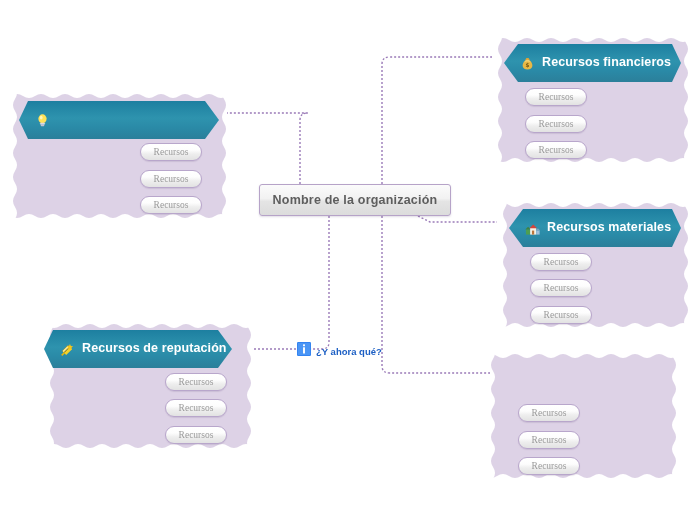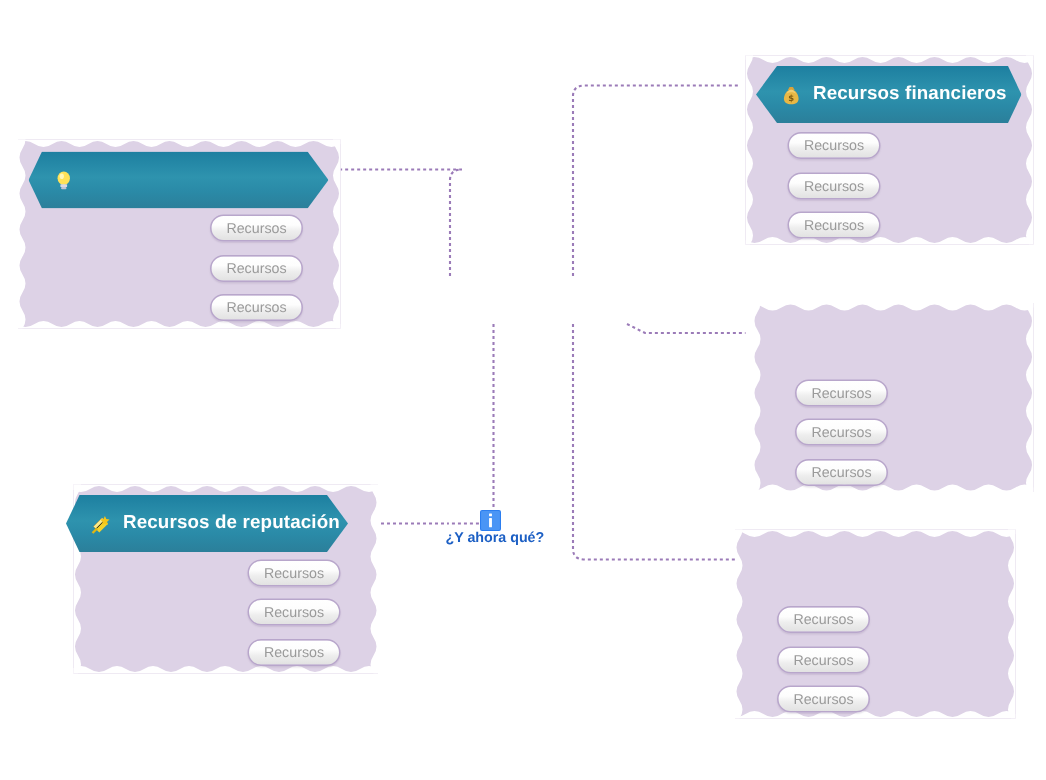--- a/index.html
+++ b/index.html
@@ -83,20 +83,21 @@
     box-sizing: border-box;
     border: 1px solid #b8a6cb;
     border-radius: 9px;
     background: linear-gradient(to bottom, #ffffff 0%, #fdfdfd 38%, #eeeeee 62%, #e2e2e2 100%);
     color: #9a9a9a;
     font-size: 9.5px;
     display: flex;
     align-items: center;
     justify-content: center;
     box-shadow: 0 1px 1px rgba(120,100,140,0.18);
+    font-family: Liberation Serif, serif;
   }
 
   
   #central-node {
     position: absolute;
     left: 259px;
     top: 184px;
     width: 192px;
     height: 32px;
     box-sizing: border-box;
@@ -112,23 +113,22 @@
     letter-spacing: 0.2px;
     box-shadow: 0 1px 2px rgba(120,100,140,0.22);
   }
 
   
   #info-node {
     position: absolute;
     left: 297px;
     top: 340px;
     display: flex;
-    align-items: center;
+    align-items: flex-end;
     height: 16px;
-    flex-direction: column;
   }
   #info-icon {
     width: 14px;
     height: 14px;
     flex: 0 0 auto;
     display: block;
     margin-right: 5px;
   }
   #info-label {
     color: #1c5fc4;
@@ -247,20 +247,32 @@
     <svg class="panel-wave" viewBox="0 0 187 126" preserveAspectRatio="none">
       <path d="M0,0 L187,0 L187,126 L0,126 Z" fill="#ddd2e6"></path>
       <g fill="#ffffff">
         <path d="M0,0 h187 v3 q-6,4 -12,0 q-6,-4 -12,0 q-6,4 -12,0 q-6,-4 -12,0 q-6,4 -12,0 q-6,-4 -12,0 q-6,4 -12,0 q-6,-4 -12,0 q-6,4 -12,0 q-6,-4 -12,0 q-6,4 -12,0 q-6,-4 -12,0 q-6,4 -12,0 q-6,-4 -12,0 q-6,4 -12,0 q-6,-4 -12,0 V0 Z"></path>
         <path d="M0,126 h187 v-3 q-6,-4 -12,0 q-6,4 -12,0 q-6,-4 -12,0 q-6,4 -12,0 q-6,-4 -12,0 q-6,4 -12,0 q-6,-4 -12,0 q-6,4 -12,0 q-6,-4 -12,0 q-6,4 -12,0 q-6,-4 -12,0 q-6,4 -12,0 q-6,-4 -12,0 q-6,4 -12,0 q-6,-4 -12,0 q-6,4 -12,0 V126 Z"></path>
         <path d="M0,0 v126 h3 q4,-6 0,-12 q-4,-6 0,-12 q4,-6 0,-12 q-4,-6 0,-12 q4,-6 0,-12 q-4,-6 0,-12 q4,-6 0,-12 q-4,-6 0,-12 q4,-6 0,-12 q-4,-6 0,-12 q4,-6 0,-12 H0 Z"></path>
         <path d="M187,0 v126 h-3 q-4,-6 0,-12 q4,-6 0,-12 q-4,-6 0,-12 q4,-6 0,-12 q-4,-6 0,-12 q4,-6 0,-12 q-4,-6 0,-12 q4,-6 0,-12 q-4,-6 0,-12 q4,-6 0,-12 q-4,-6 0,-12 H187 Z"></path>
       </g>
     </svg>
   </div>
+  <div class="branch-header flip" style="left:509px; top:209px; width:172px;">
+    <svg class="branch-icon" viewBox="0 0 16 16">
+      <rect x="1" y="9" width="4.5" height="5.5" fill="#4e9e52"></rect>
+      <path d="M0.4,9 L3.25,6 L6.1,9 Z" fill="#3f8342"></path>
+      <rect x="5.5" y="7.5" width="6.5" height="7" fill="#f6f1e4"></rect>
+      <path d="M4.7,7.6 L8.75,3.6 L12.8,7.6 Z" fill="#d0453c"></path>
+      <rect x="7.4" y="10.2" width="2.4" height="4.3" fill="#b9753c"></rect>
+      <rect x="12" y="10" width="3.6" height="4.5" fill="#9fbfdc"></rect>
+      <path d="M11.5,10 L13.8,7.8 L16,10 Z" fill="#7da3c4"></path>
+    </svg>
+    <span class="branch-label">Recursos materiales</span>
+  </div>
   <div class="pill" style="left:530px; top:253px;">Recursos</div>
   <div class="pill" style="left:530px; top:279px;">Recursos</div>
   <div class="pill" style="left:530px; top:306px;">Recursos</div>
 
   <div class="panel" style="left:490px; top:353px; width:187px; height:126px;">
     <svg class="panel-wave" viewBox="0 0 187 126" preserveAspectRatio="none">
       <path d="M0,0 L187,0 L187,126 L0,126 Z" fill="#ddd2e6"></path>
       <g fill="#ffffff">
         <path d="M0,0 h187 v3 q-6,4 -12,0 q-6,-4 -12,0 q-6,4 -12,0 q-6,-4 -12,0 q-6,4 -12,0 q-6,-4 -12,0 q-6,4 -12,0 q-6,-4 -12,0 q-6,4 -12,0 q-6,-4 -12,0 q-6,4 -12,0 q-6,-4 -12,0 q-6,4 -12,0 q-6,-4 -12,0 q-6,4 -12,0 q-6,-4 -12,0 V0 Z"></path>
         <path d="M0,126 h187 v-3 q-6,-4 -12,0 q-6,4 -12,0 q-6,-4 -12,0 q-6,4 -12,0 q-6,-4 -12,0 q-6,4 -12,0 q-6,-4 -12,0 q-6,4 -12,0 q-6,-4 -12,0 q-6,4 -12,0 q-6,-4 -12,0 q-6,4 -12,0 q-6,-4 -12,0 q-6,4 -12,0 q-6,-4 -12,0 q-6,4 -12,0 V126 Z"></path>
@@ -291,20 +303,23 @@
       <path d="M2.4,9.6 L8.6,3.4 L10.2,5.0 L4.0,11.2 Z" fill="#faea8c"></path>
       <path d="M10.6,2.2 L11.6,4.3 L13.9,4.6 L12.2,6.2 L12.6,8.5 L10.6,7.4 L8.6,8.5 L9,6.2 L7.3,4.6 L9.6,4.3 Z" fill="#f5c518"></path>
       <path d="M1.2,13.6 L4.4,10.4 L5.6,11.6 L2.4,14.8 Z" fill="#e0b612"></path>
     </svg>
     <span class="branch-label">Recursos de reputación</span>
   </div>
   <div class="pill" style="left:165px; top:373px;">Recursos</div>
   <div class="pill" style="left:165px; top:399px;">Recursos</div>
   <div class="pill" style="left:165px; top:426px;">Recursos</div>
 
+  <div id="central-node">
+    <span>Nombre de la organización</span>
+  </div>
 
   <div id="info-node">
     <svg id="info-icon" viewBox="0 0 16 16">
       <rect x="0" y="0" width="16" height="16" rx="1.5" fill="#2b7ef0"></rect>
       <rect x="0.8" y="0.8" width="14.4" height="14.4" rx="1" fill="#4a95f5"></rect>
       <rect x="6.9" y="2.6" width="2.2" height="2.2" rx="0.4" fill="#ffffff"></rect>
       <rect x="6.9" y="6.0" width="2.2" height="7.2" rx="0.4" fill="#ffffff"></rect>
     </svg>
     <span id="info-label">¿Y ahora qué?</span>
   </div>

